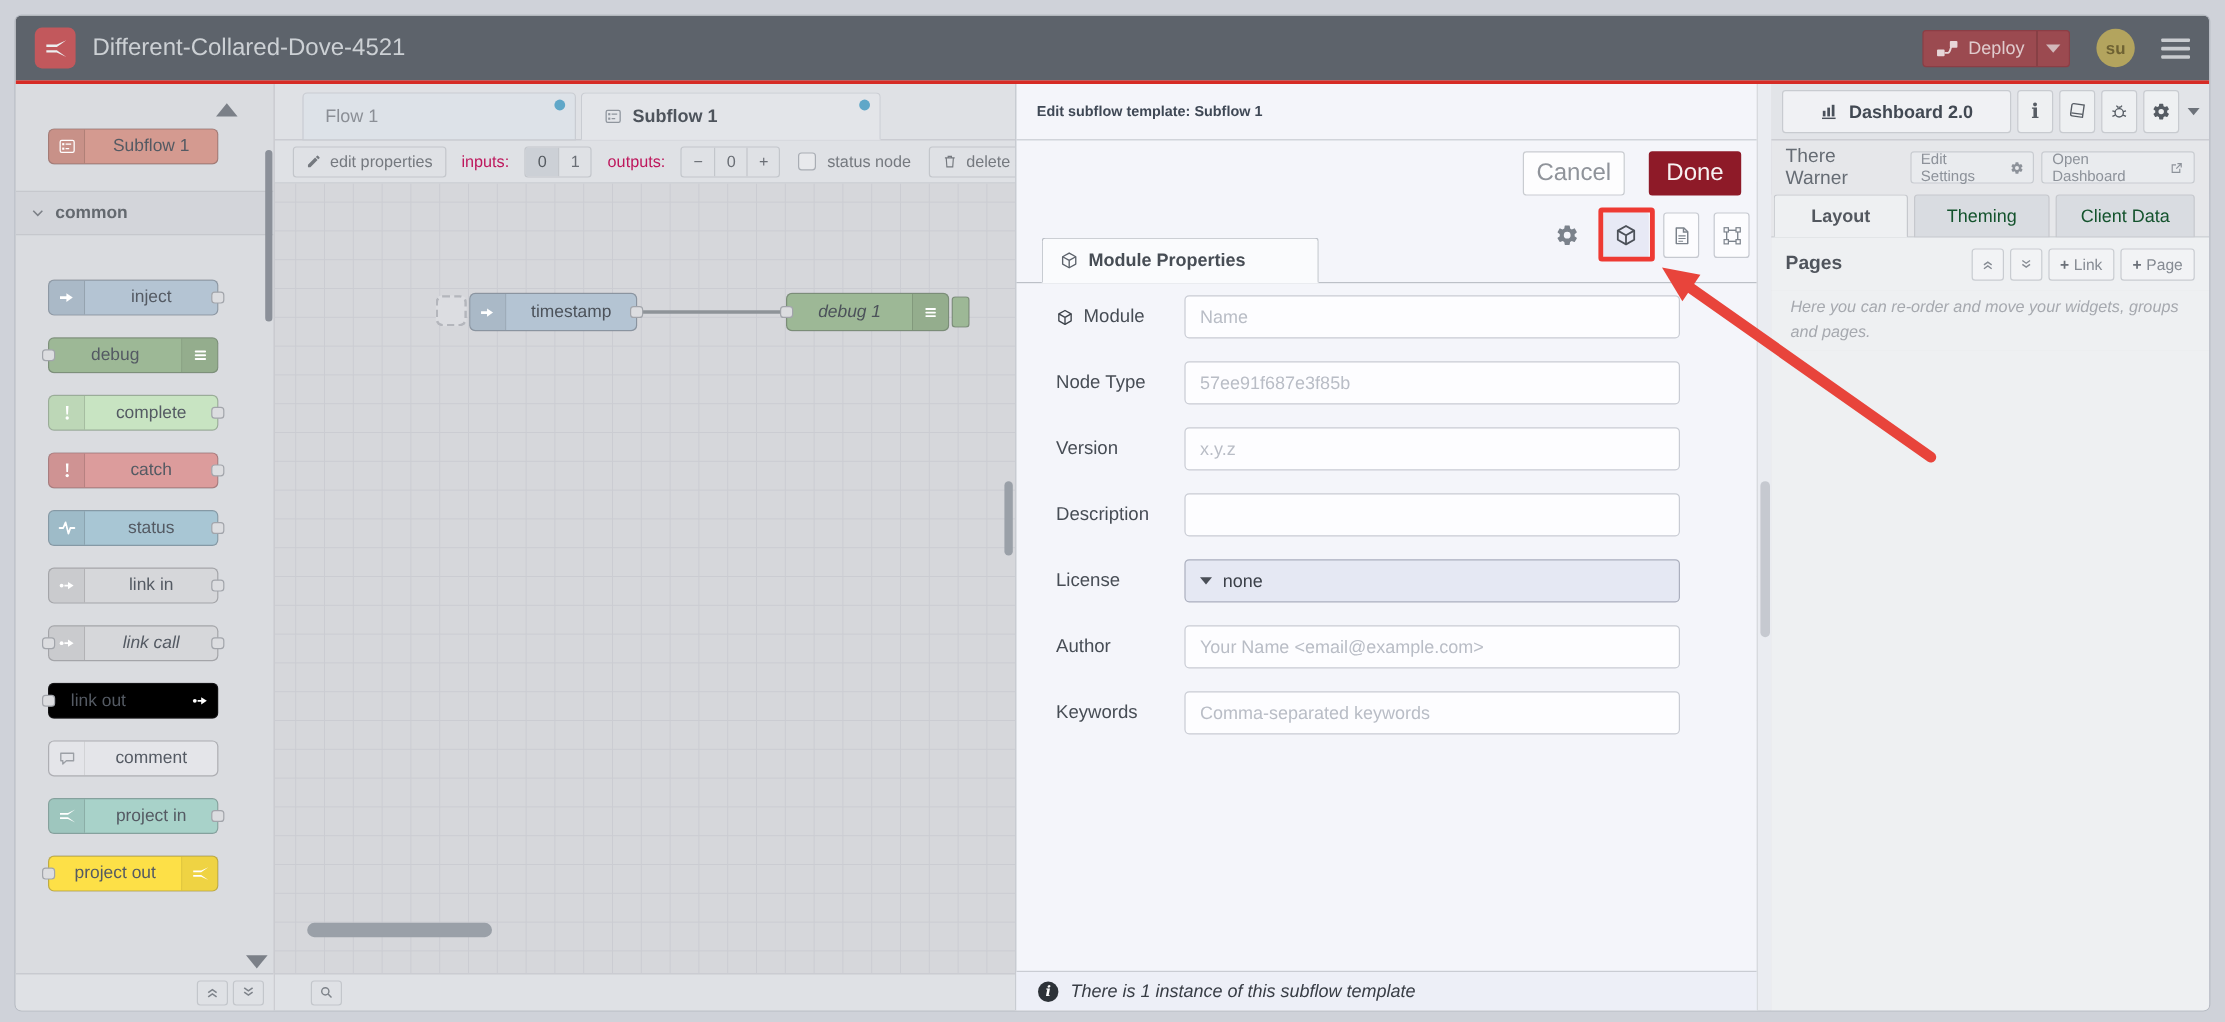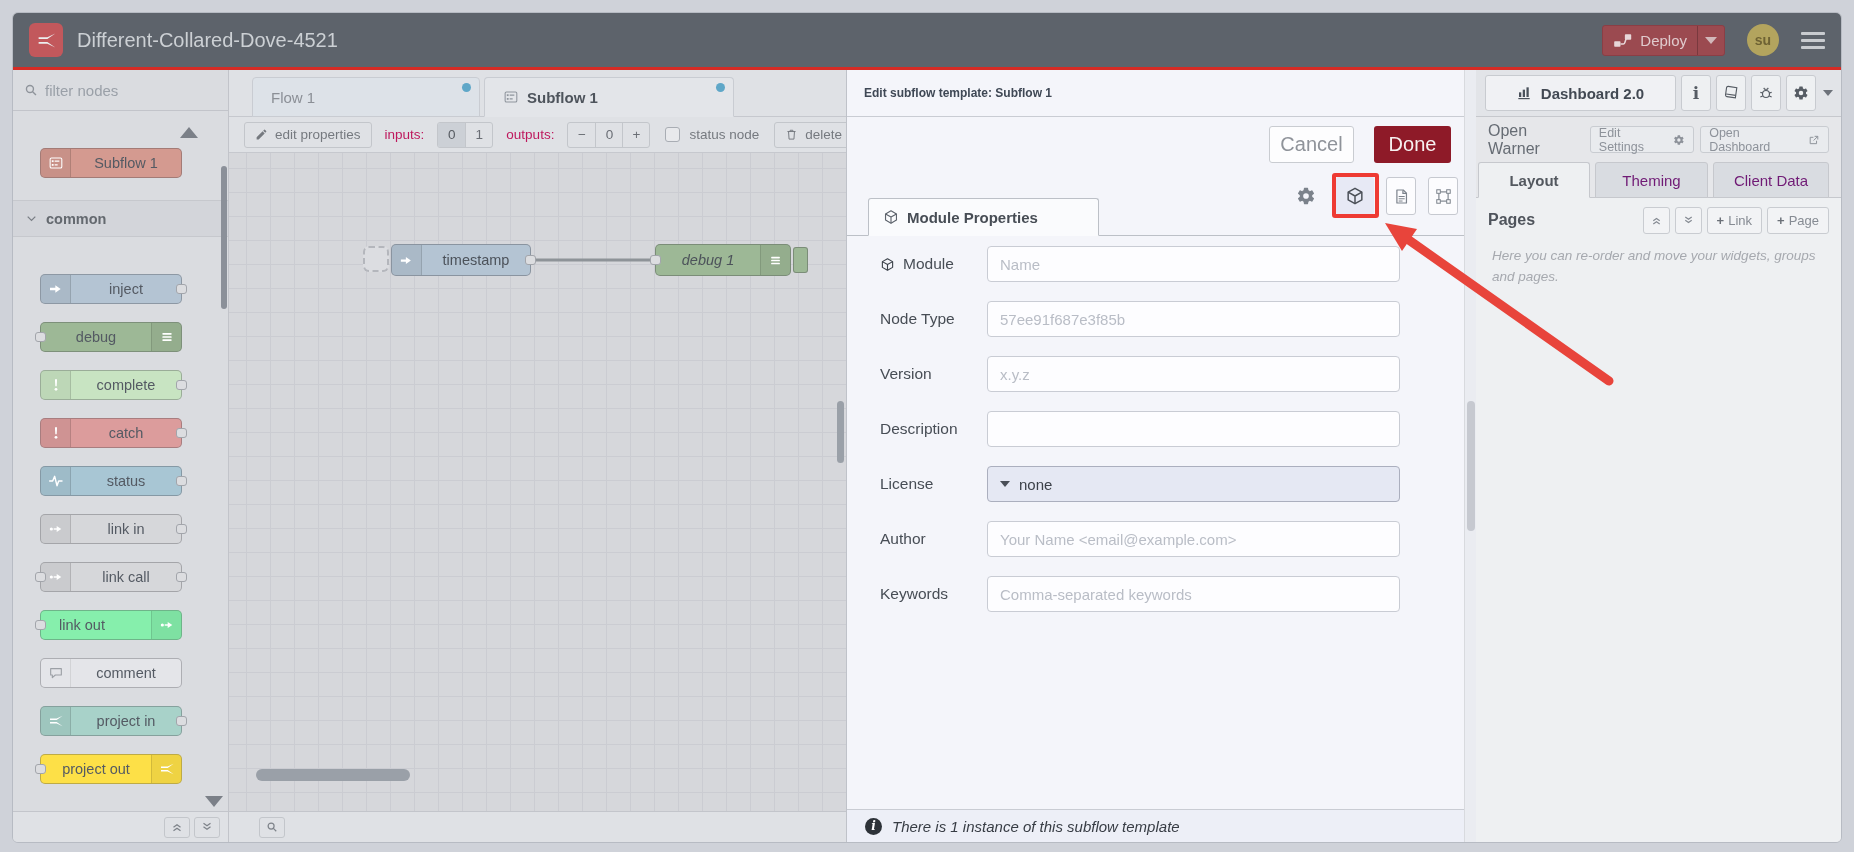--- a/index.html
+++ b/index.html
@@ -91,21 +91,21 @@
   .sb-caret{width:14px;display:flex;justify-content:center}
   .sb-caret .caret{border-top-color:#6d727a;border-left-width:5px;border-right-width:5px;border-top-width:6px}
   .sb-project{height:45px;display:flex;align-items:center;padding:0 12px;gap:8px;flex:0 0 auto}
   .sb-project .pname{font-size:16px;color:#666c74}
   .sb-smallbtn{height:27px;border:1px solid #c9ccd1;background:#e9ebee;border-radius:3px;font-size:12.5px;color:#8d929a;display:flex;align-items:center;gap:6px;padding:0 8px}
   .sb-smallbtn .icon{width:12px;height:12px}
   .sb-tabs{height:36px;border-bottom:1px solid #c6c8cd;display:flex;padding-left:2px;background:#e6e7ea;flex:0 0 auto}
   .sb-tab{height:36px;border:1px solid #c6c8cd;border-radius:3px 3px 0 0;display:flex;align-items:center;justify-content:center;font-size:15px;margin-left:5px}
   .sb-tab:first-child{margin-left:0}
   .sb-tab.active{width:112px;background:#eef0f2;border-bottom-color:#eef0f2;font-weight:bold;color:#53585f;z-index:2}
-  .sb-tab.inactive{background:#d9dce1;color:#701a75}
+  .sb-tab.inactive{background:#d9dce1;color:#14532d}
   .sb-pages{height:44px;display:flex;align-items:center;padding:0 12px;background:#eef0f2;gap:5px;flex:0 0 auto}
   .sb-pages .ptitle{font-weight:bold;font-size:16px;color:#4f545c;margin-right:auto}
   .sb-pgbtn{height:27px;border:1px solid #c9ccd1;background:#f2f3f5;border-radius:3px;display:flex;align-items:center;justify-content:center;font-size:13px;color:#868b93;padding:0 9px;gap:4px}
   .sb-pgbtn .icon{width:11px;height:11px}
   .sb-pgbtn b{color:#6b7078;font-weight:bold}
   .sb-help{padding:4px 16px;background:#eef0f2;font-style:italic;color:#a6a9af;font-size:13.5px;line-height:1.55;flex:0 0 auto}
   .sb-rest{flex:1;background:#eef0f2}
   
   .tray{position:absolute;left:833px;top:0;bottom:0;width:630px;z-index:40;display:flex}
   .tray-main{width:618px;background:#f4f5fa;border-left:1px solid #bfc2c9;display:flex;flex-direction:column;position:relative}
@@ -180,29 +180,20 @@
           <span></span>
           <span></span>
         </div>
     </div>
   </div>
   <div class="redline"></div>
 
   <div class="main">
 
     <div class="palette">
-      <div class="psearch">
-        <span class="icon">
-          <svg viewBox="0 0 24 24" fill="none" stroke="currentColor" stroke-width="2.4">
-              <circle cx="10.2" cy="10.2" r="6"></circle>
-              <path d="M14.8 14.8L20.5 20.5"></path>
-            </svg>
-        </span>
-        <input placeholder="filter nodes" style="">
-      </div>
       <div class="pbody" id="palette-cats">
 
           <div class="plist">
             <div class="pnode" style="background: rgb(212, 154, 144);">
               <span class="strip l">
                 <span class="icon">
                   <svg viewBox="0 0 24 24">
                     <g fill="none" stroke="currentColor" stroke-width="1.6">
                       <rect x="3.2" y="4.5" width="17.5" height="15" rx="2"></rect>
                       <path d="M10 9.2h7M10 14.8h4.5"></path>
@@ -289,35 +280,35 @@
                   <svg viewBox="0 0 24 24">
                     <circle cx="5" cy="12" r="2.4" fill="currentColor"></circle>
                     <path d="M8.5 12h6" stroke="currentColor" stroke-width="2.2"></path>
                     <path d="M13 7.5l7 4.5-7 4.5z" fill="currentColor"></path>
                   </svg>
                 </span>
               </span>
               <span class="pnode-label">link in</span>
               <span class="port pr"></span>
             </div>
-            <div class="pnode" style="background: rgb(214, 215, 218);">
+            <div class="pnode" style="background: rgb(214, 215, 218); font-style: italic;">
               <span class="strip l">
                 <span class="icon">
                   <svg viewBox="0 0 24 24">
                     <circle cx="5" cy="12" r="2.4" fill="currentColor"></circle>
                     <path d="M8.5 12h6" stroke="currentColor" stroke-width="2.2"></path>
                     <path d="M13 7.5l7 4.5-7 4.5z" fill="currentColor"></path>
                   </svg>
                 </span>
               </span>
               <span class="pnode-label">link call</span>
               <span class="port pl"></span>
               <span class="port pr"></span>
             </div>
-            <div class="pnode" style="background: #86efac; gap: 28px;">
+            <div class="pnode" style="background: #000000; gap: 28px;">
               <span class="pnode-label">link out</span>
               <span class="strip r">
                 <span class="icon">
                   <svg viewBox="0 0 24 24">
                     <circle cx="5" cy="12" r="2.4" fill="currentColor"></circle>
                     <path d="M8.5 12h6" stroke="currentColor" stroke-width="2.2"></path>
                     <path d="M13 7.5l7 4.5-7 4.5z" fill="currentColor"></path>
                   </svg>
                 </span>
               </span>
@@ -522,21 +513,21 @@
                   <path fill-rule="evenodd" d="M19.4 13a7.5 7.5 0 0 0 .1-1 7.5 7.5 0 0 0-.1-1l2.1-1.6a.5.5 0 0 0 .1-.6l-2-3.4a.5.5 0 0 0-.6-.2l-2.4 1a7.5 7.5 0 0 0-1.7-1l-.4-2.6a.5.5 0 0 0-.5-.4h-4a.5.5 0 0 0-.5.4l-.4 2.6a7.5 7.5 0 0 0-1.7 1l-2.4-1a.5.5 0 0 0-.6.2l-2 3.4a.5.5 0 0 0 .1.6L4.6 11a7.5 7.5 0 0 0 0 2l-2.1 1.6a.5.5 0 0 0-.1.6l2 3.4c.1.2.4.3.6.2l2.4-1a7.5 7.5 0 0 0 1.7 1l.4 2.6c0 .2.2.4.5.4h4c.2 0 .5-.2.5-.4l.4-2.6a7.5 7.5 0 0 0 1.7-1l2.4 1c.2.1.5 0 .6-.2l2-3.4a.5.5 0 0 0-.1-.6L19.4 13zM12 15.4a3.4 3.4 0 1 1 0-6.8 3.4 3.4 0 0 1 0 6.8z"></path>
                 </svg>
               </span>
             </div>
           <div class="sb-caret">
               <span class="caret"></span>
             </div>
         </div>
       </div>
       <div class="sb-project">
-        <span class="pname">Open Warner</span>
+        <span class="pname">There Warner</span>
         <div style="margin-left:auto;display:flex;gap:6px">
           <div class="sb-smallbtn">
             <span>Edit Settings</span>
             <span class="icon">
                 <svg viewBox="0 0 24 24" fill="currentColor">
                   <path fill-rule="evenodd" d="M19.4 13a7.5 7.5 0 0 0 .1-1 7.5 7.5 0 0 0-.1-1l2.1-1.6a.5.5 0 0 0 .1-.6l-2-3.4a.5.5 0 0 0-.6-.2l-2.4 1a7.5 7.5 0 0 0-1.7-1l-.4-2.6a.5.5 0 0 0-.5-.4h-4a.5.5 0 0 0-.5.4l-.4 2.6a7.5 7.5 0 0 0-1.7 1l-2.4-1a.5.5 0 0 0-.6.2l-2 3.4a.5.5 0 0 0 .1.6L4.6 11a7.5 7.5 0 0 0 0 2l-2.1 1.6a.5.5 0 0 0-.1.6l2 3.4c.1.2.4.3.6.2l2.4-1a7.5 7.5 0 0 0 1.7 1l.4 2.6c0 .2.2.4.5.4h4c.2 0 .5-.2.5-.4l.4-2.6a7.5 7.5 0 0 0 1.7-1l2.4 1c.2.1.5 0 .6-.2l2-3.4a.5.5 0 0 0-.1-.6L19.4 13zM12 15.4a3.4 3.4 0 1 1 0-6.8 3.4 3.4 0 0 1 0 6.8z"></path>
                 </svg>
               </span>
           </div>
           <div class="sb-smallbtn">

